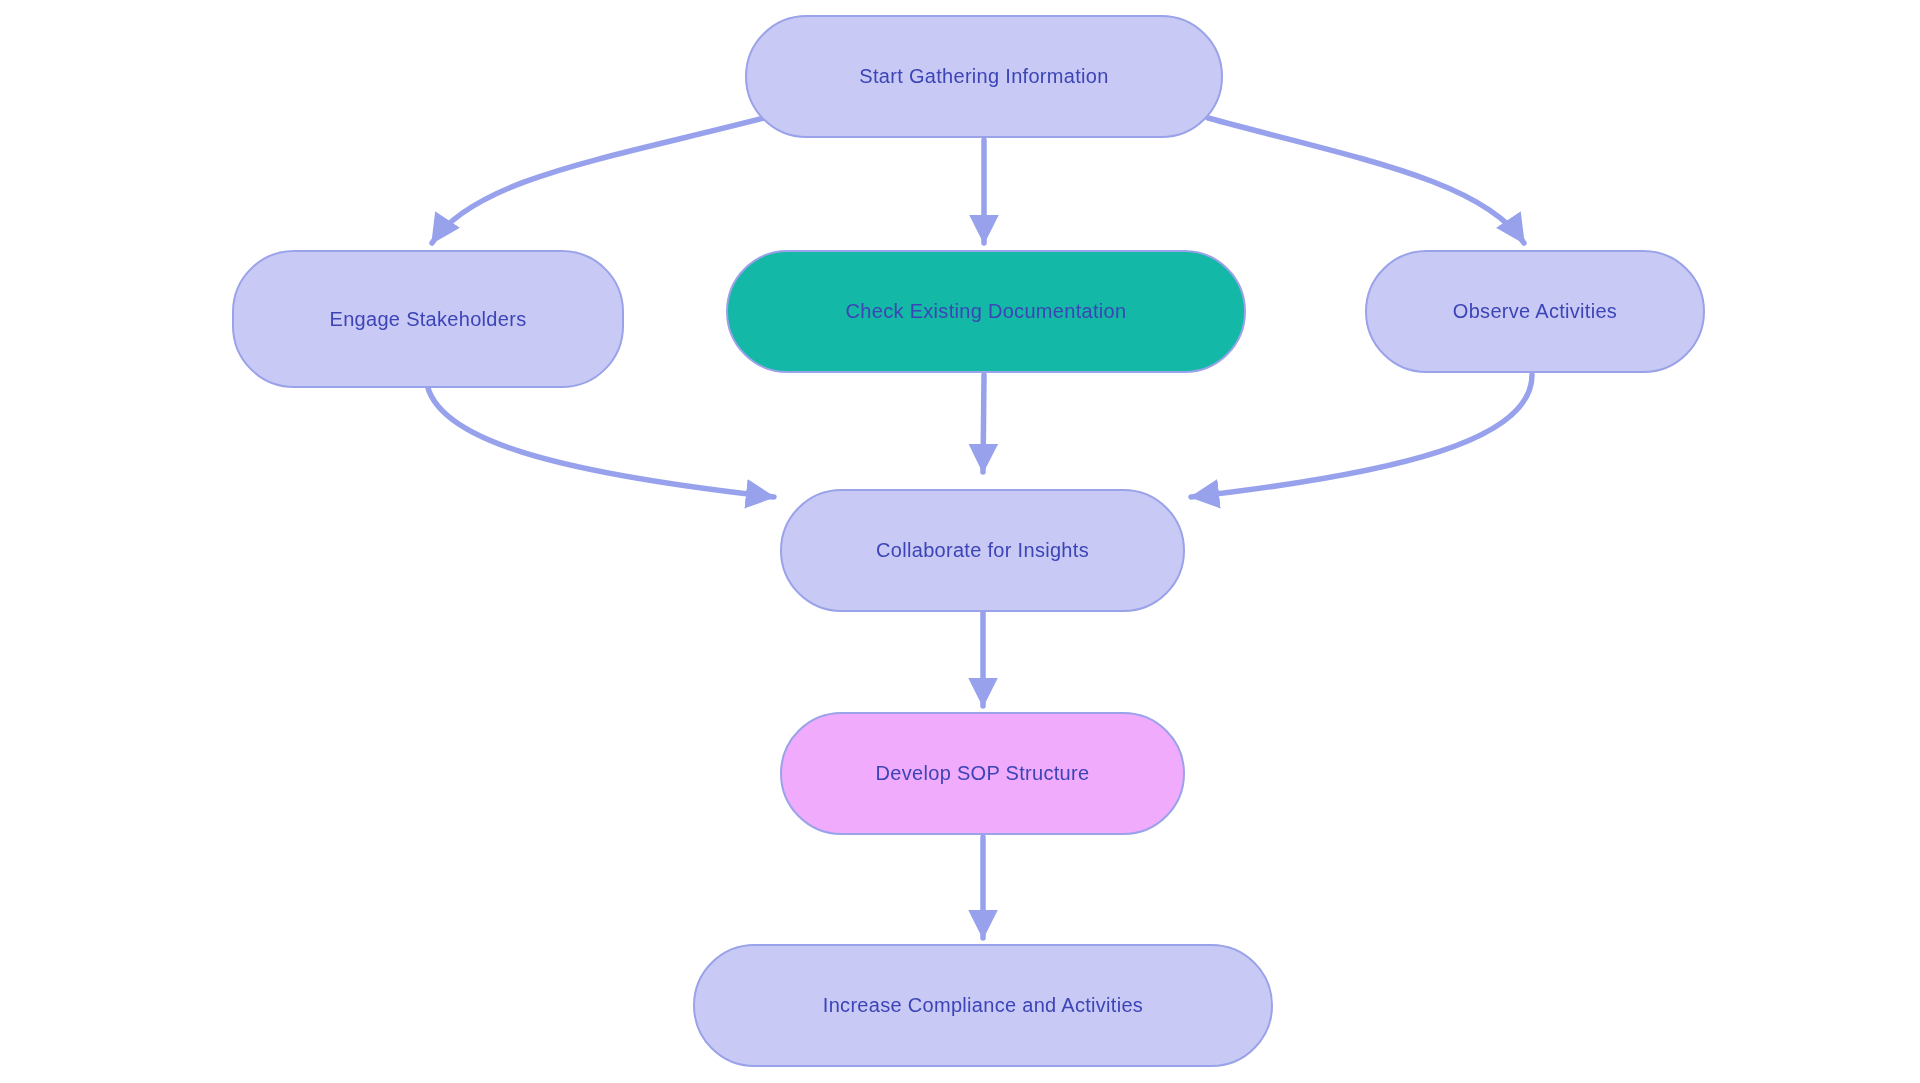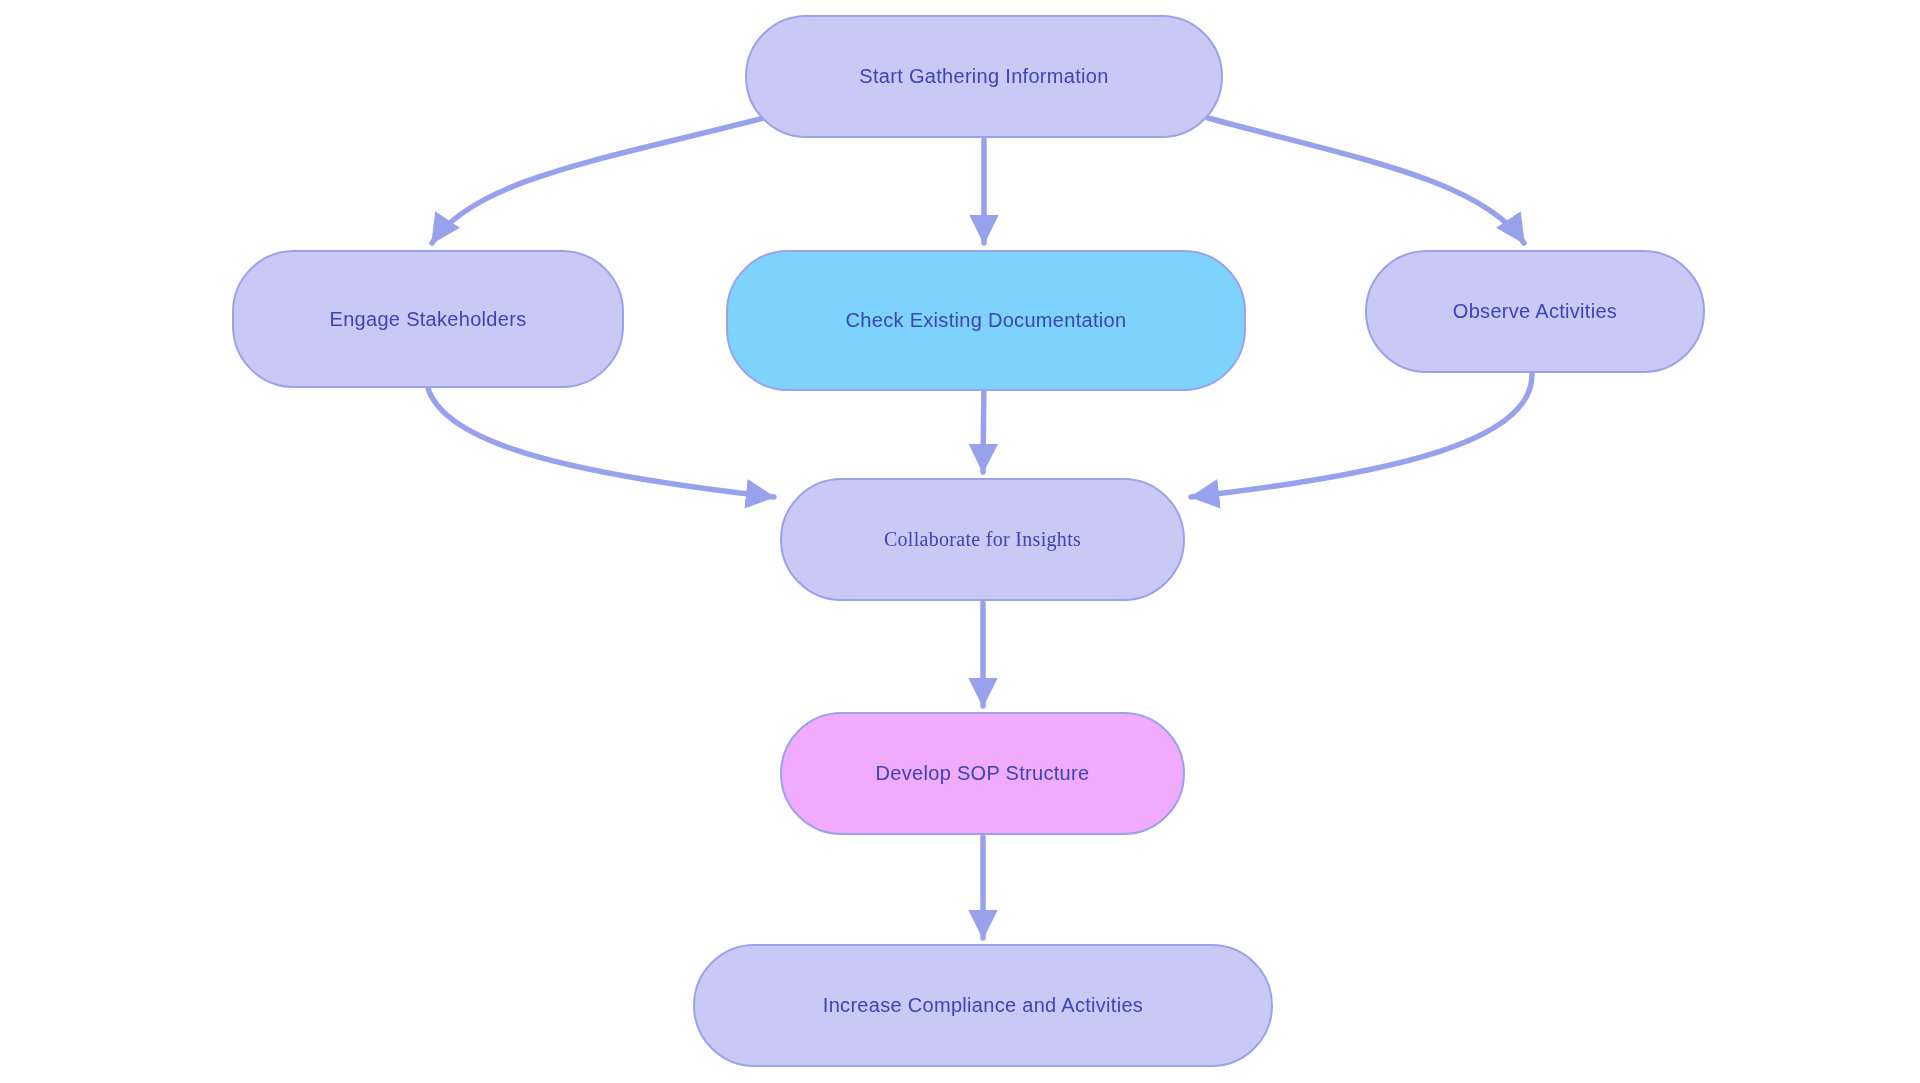--- a/index.html
+++ b/index.html
@@ -60,27 +60,27 @@
         <path d="M 983 837 L 983 938" fill="none" stroke="#98a2ec" stroke-width="5.5" stroke-linecap="round" marker-end="url(#arrowhead)"></path>
       </g>
   </svg>
   <div id="node-layer">
       <div class="flow-node" style="left: 745px; top: 15px; width: 478px; height: 123px; background: rgb(200, 202, 245); border-color: rgb(154, 162, 233); color: rgb(60, 68, 182);">
         <span>Start Gathering Information</span>
       </div>
       <div class="flow-node" style="left: 232px; top: 250px; width: 392px; height: 138px; background: rgb(200, 202, 245); border-color: rgb(154, 162, 233); color: rgb(60, 68, 182);">
         <span>Engage Stakeholders</span>
       </div>
-      <div class="flow-node" style="left: 726px; top: 250px; width: 520px; height: 141px; background: #7dd3fc; border-color: rgb(154, 162, 233); color: rgb(60, 68, 182); text-align: right;">
+      <div class="flow-node" style="left: 726px; top: 250px; width: 520px; height: 123px; background: #14b8a6; border-color: rgb(154, 162, 233); color: rgb(60, 68, 182); text-align: right;">
         <span>Check Existing Documentation</span>
       </div>
       <div class="flow-node" style="left: 1365px; top: 250px; width: 340px; height: 123px; background: rgb(200, 202, 245); border-color: rgb(154, 162, 233); color: rgb(60, 68, 182);">
         <span>Observe Activities</span>
       </div>
-      <div class="flow-node" style="left: 780px; top: 478px; width: 405px; height: 123px; background: rgb(200, 202, 245); border-color: rgb(154, 162, 233); color: rgb(60, 68, 182); font-family: Liberation Serif, serif;">
+      <div class="flow-node" style="left: 780px; top: 489px; width: 405px; height: 123px; background: rgb(200, 202, 245); border-color: rgb(154, 162, 233); color: rgb(60, 68, 182);">
         <span>Collaborate for Insights</span>
       </div>
       <div class="flow-node" style="left: 780px; top: 712px; width: 405px; height: 123px; background: #f0abfc; border-color: rgb(154, 162, 233); color: rgb(60, 68, 182);">
         <span>Develop SOP Structure</span>
       </div>
       <div class="flow-node" style="left: 693px; top: 944px; width: 580px; height: 123px; background: rgb(200, 202, 245); border-color: rgb(154, 162, 233); color: rgb(60, 68, 182);">
         <span>Increase Compliance and Activities</span>
       </div>
     </div>
 </div>

